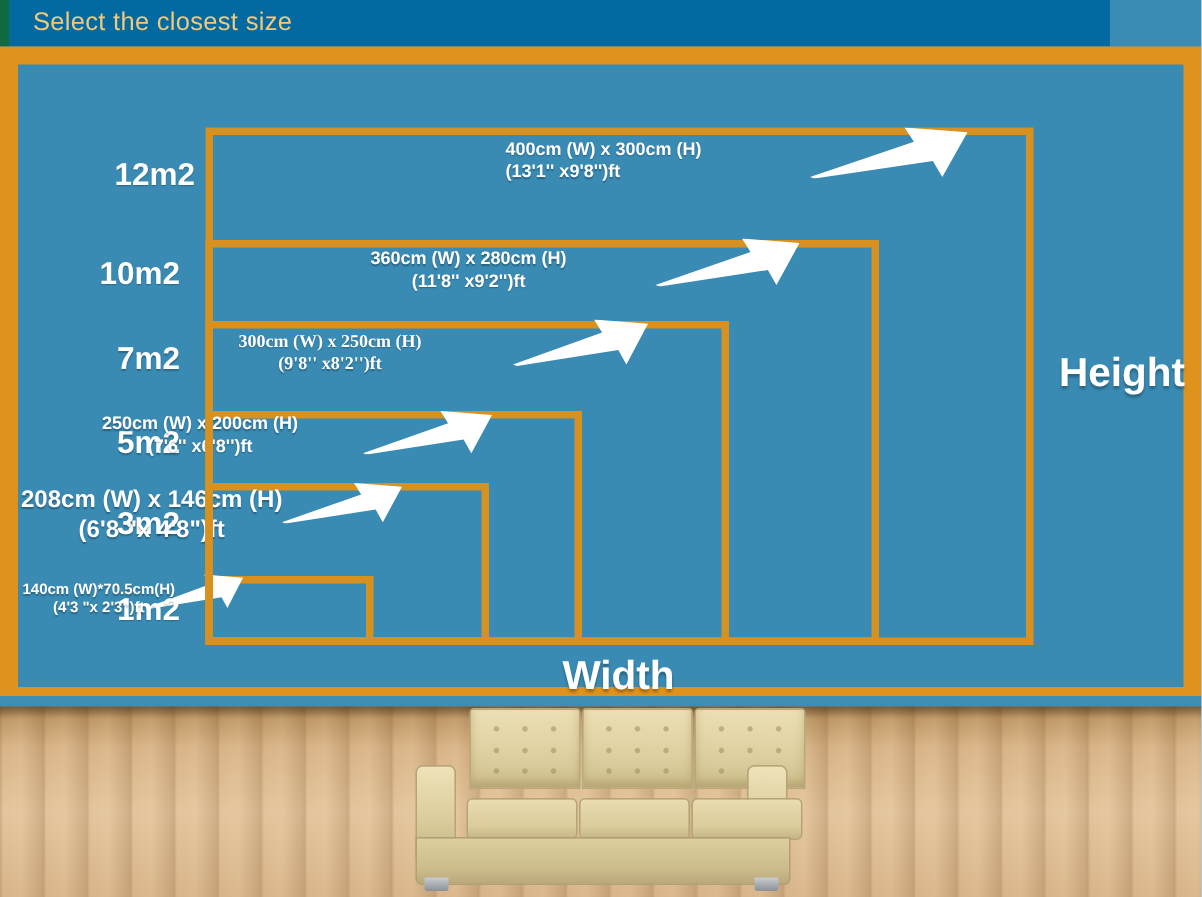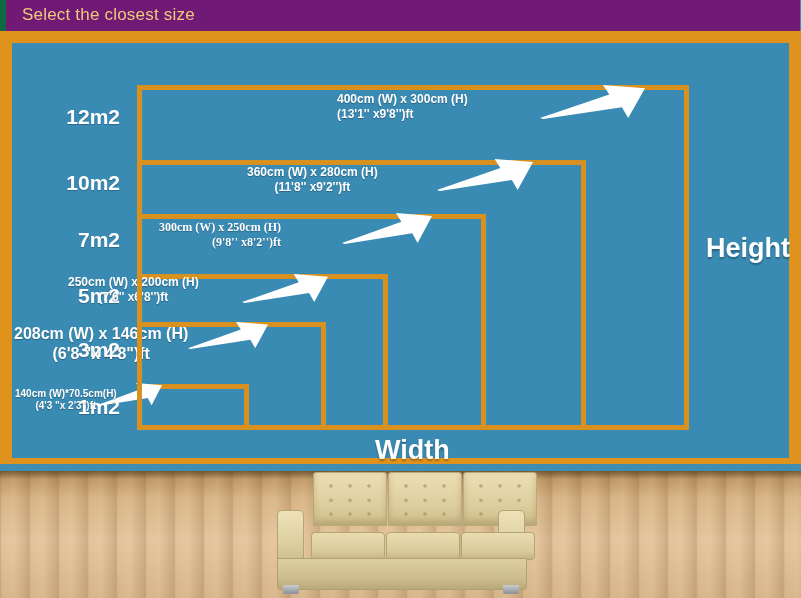--- a/index.html
+++ b/index.html
@@ -15,22 +15,22 @@
     width: 801px;
     height: 598px;
     overflow: hidden;
     background: #3a8cb5;
   }
 
   
   #header-bar {
     position: absolute;
     left: 0; top: 0;
-    width: 800px; height: 31px;
-    background: #701a75;
+    width: 740px; height: 31px;
+    background: #0369a1;
   }
   #header-bar-accent {
     position: absolute;
     left: 0; top: 0;
     width: 6px; height: 31px;
     background: #0e6a40;
   }
   #header-title {
     position: absolute;
     left: 22px; top: 5px;
@@ -232,36 +232,36 @@
             <span class="l1">250cm (W) x 200cm (H)</span>
             <span class="l2" style="text-align: center;">(7'6'' x6'8'')ft</span>
           </div>
           <div class="size-rect" style="left: 125px; top: 171px; width: 349px; height: 216px; border-color: rgb(216, 144, 31);"></div>
           <svg class="arrow" width="90" height="31" viewBox="0 0 100 32" preserveAspectRatio="none" style="left: 330px; top: 170px;">
             <path d="M0,31 L66,9 L60,0 L100,3 L84,31 L78,21 L3,32 Z" fill="#ffffff"></path>
           </svg>
           <div class="row-label" style="right: 688px; left: 0px; width: 108px; top: 185px;">7m2</div>
           <div class="callout" style="left: 147px; top: 177px; font-size: 12px; font-family: Liberation Serif, serif;">
             <span class="l1">300cm (W) x 250cm (H)</span>
-            <span class="l2" style="text-align: right;">(9'8'' x8'2'')ft</span>
+            <span class="l2" style="text-align: center;">(9'8'' x8'2'')ft</span>
           </div>
           <div class="size-rect" style="left: 125px; top: 117px; width: 449px; height: 270px; border-color: rgb(216, 144, 31);"></div>
           <svg class="arrow" width="96" height="32" viewBox="0 0 100 32" preserveAspectRatio="none" style="left: 425px; top: 116px;">
             <path d="M0,31 L66,9 L60,0 L100,3 L84,31 L78,21 L3,32 Z" fill="#ffffff"></path>
           </svg>
           <div class="row-label" style="right: 657px; left: 0px; width: 108px; top: 128px;">10m2</div>
           <div class="callout" style="left: 235px; top: 122px; font-size: 12px;">
             <span class="l1">360cm (W) x 280cm (H)</span>
             <span class="l2" style="text-align: center;">(11'8'' x9'2'')ft</span>
           </div>
           <div class="size-rect" style="left: 125px; top: 42px; width: 552px; height: 345px; border-color: rgb(216, 144, 31);"></div>
           <svg class="arrow" width="105" height="34" viewBox="0 0 100 32" preserveAspectRatio="none" style="left: 528px; top: 42px;">
             <path d="M0,31 L66,9 L60,0 L100,3 L84,31 L78,21 L3,32 Z" fill="#ffffff"></path>
           </svg>
-          <div class="row-label" style="right: 657px; left: 0px; width: 108px; top: 62px;">12m2</div>
+          <div class="row-label" style="right: 657px; left: 10px; width: 108px; top: 62px;">12m2</div>
           <div class="callout" style="left: 325px; top: 49px; font-size: 12px;">
             <span class="l1">400cm (W) x 300cm (H)</span>
             <span class="l2" style="">(13'1'' x9'8'')ft</span>
           </div>
         </div>
 
       <div id="width-title" style="left:363px; top:392px;">Width</div>
       <div id="height-title" style="left:694px; top:190px;">Height</div>
 
     </div>

